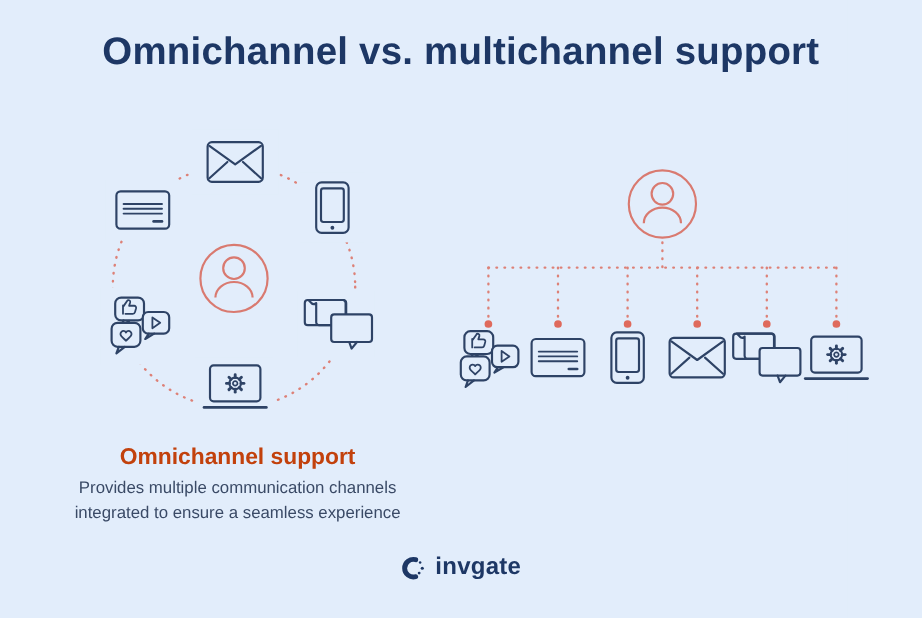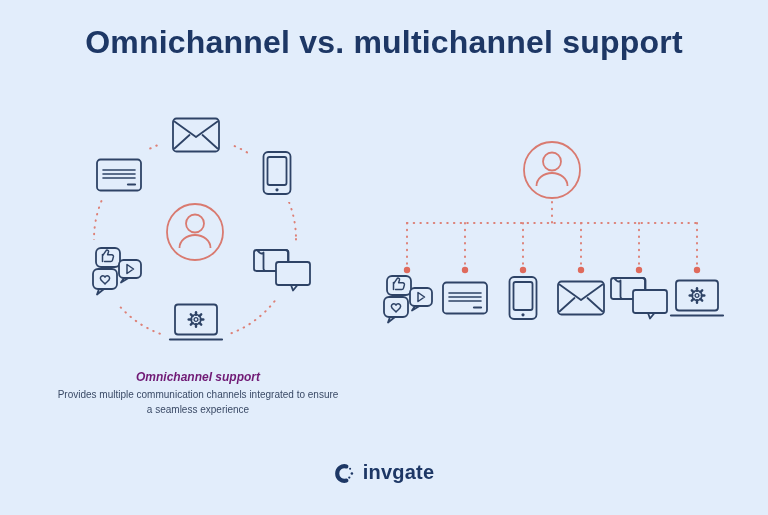--- a/index.html
+++ b/index.html
@@ -17,22 +17,22 @@
     color:#1d3765;
   }
   .diagram-svg{position:absolute;left:0;top:90px;}
   .stroke{stroke:#2e4366;stroke-width:1.8;fill:none;stroke-linecap:round;stroke-linejoin:round;}
   .fillnavy{fill:#2e4366;stroke:none;}
   .bgfill{fill:#e2edfb;}
   .coral{stroke:#d97a70;stroke-width:1.8;fill:none;}
   .dotline{stroke:#dd8177;stroke-width:2;fill:none;stroke-linecap:round;stroke-dasharray:0.5 6.2;}
   .enddot{fill:#df6a5c;stroke:none;}
   .textblock{position:absolute;text-align:center;}
-  .panel-heading{font-size:12px;font-weight:700;color:#701a75;line-height:1.25;font-style:italic;}
-  .panel-desc{font-size:10px;font-weight:400;color:#3a4a66;line-height:1.5;}
+  .panel-heading{font-size:19px;font-weight:700;color:#c2410c;line-height:1.25;}
+  .panel-desc{font-size:14px;font-weight:400;color:#3a4a66;line-height:1.5;}
   .footer{
     position:absolute;top:461px;left:0;width:768px;
     display:flex;align-items:center;justify-content:center;gap:7px;
   }
   .brand-text{font-size:20px;font-weight:700;color:#1d3765;letter-spacing:.2px;}
 </style>
 </head>
 <body>
 
 <div class="canvas">

